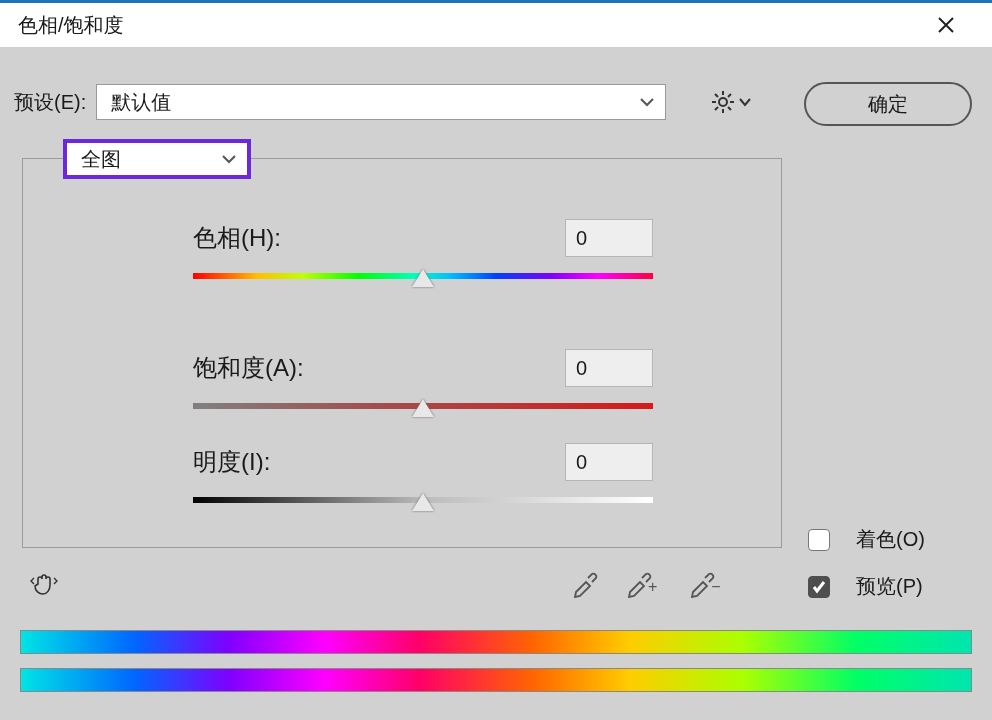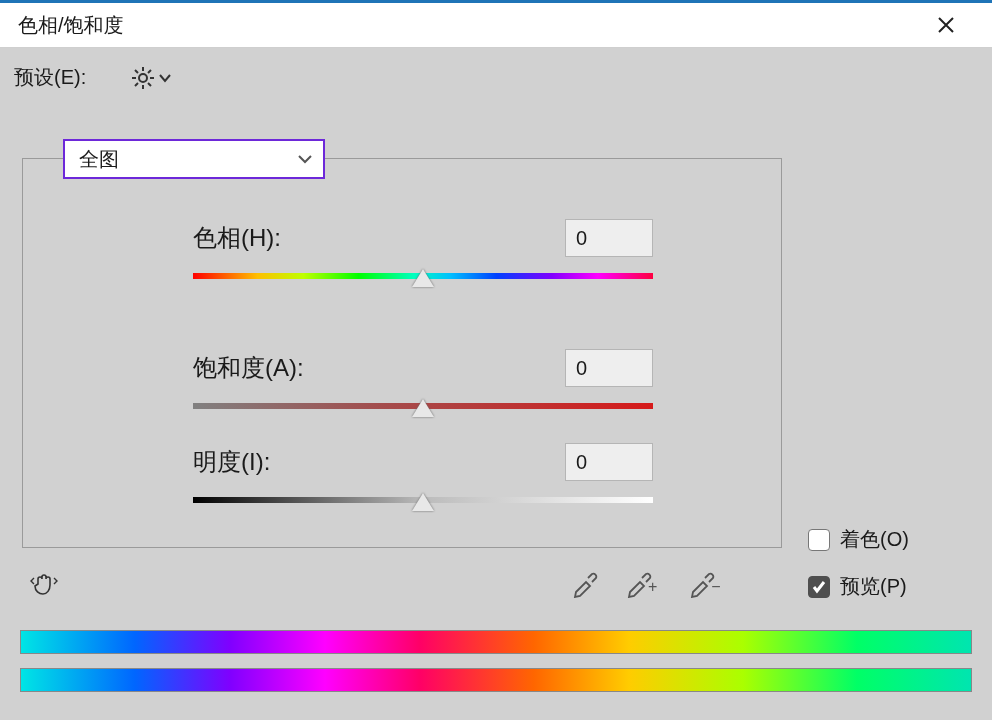--- a/index.html
+++ b/index.html
@@ -29,21 +29,21 @@
   .titlebar .close {
     width: 40px;
     height: 40px;
     display: flex;
     align-items: center;
     justify-content: center;
     cursor: pointer;
   }
   .titlebar .close svg { width: 18px; height: 18px; stroke: #222; stroke-width: 2; }
   .content {
-    padding: 16px 14px 10px 14px;
+    padding: 36px 14px 10px 14px;
   }
   .row-preset {
     display: flex;
     align-items: center;
     gap: 10px;
   }
   .label { font-size: 20px; }
   .preset-select {
     flex: 0 0 570px;
     height: 36px;
@@ -91,24 +91,24 @@
     top: 158px;
     left: 22px;
     width: 760px;
     height: 390px;
     border: 1px solid #9a9a9a;
   }
   .range-dd {
     position: absolute;
     top: -20px;
     left: 40px;
-    width: 262px;
+    width: 188px;
     height: 40px;
     background: #fff;
-    border: 2px solid #6d28d9;
+    border: 4px solid #6d28d9;
     display: flex;
     align-items: center;
     justify-content: space-between;
     padding: 0 10px 0 14px;
     font-size: 20px;
   }
   .slider-block {
     position: absolute;
     left: 170px;
     width: 460px;
@@ -179,21 +179,21 @@
   .eyedroppers .sub { font-size:16px; position:relative; top:10px; left:-6px; color:#555;}
   .checks {
     position:absolute;
     top: 526px;
     left: 808px;
     display:flex;
     flex-direction:column;
     gap:20px;
     font-size:20px;
   }
-  .checks label{ display:flex; align-items:center; gap:10px; }
+  .checks label{ display:flex; align-items:center; gap:26px; }
   .chk {
     width:22px; height:22px; border:1px solid #777; border-radius:4px;
     background:#fff; display:flex; align-items:center; justify-content:center;
   }
   .chk.checked{ background:#4f4f4f; border-color:#4f4f4f;}
   .chk.checked svg{ width:14px; height:14px; stroke:#fff; stroke-width:3; fill:none;}
   .spectrum-bars{
     position:absolute;
     top:630px;
     left:20px;
@@ -219,35 +219,42 @@
   <div class="close">
     <svg viewBox="0 0 18 18">
         <path d="M2 2 L16 16 M16 2 L2 16"></path>
       </svg>
   </div>
 </div>
 
 <div class="content">
   <div class="row-preset">
     <span class="label">预设(E):</span>
+    <div class="preset-select">
+      <span>默认值</span>
+      <svg class="chevron" viewBox="0 0 16 16">
+          <path d="M2 5 L8 11 L14 5" fill="none" stroke="#555" stroke-width="2"></path>
+        </svg>
+    </div>
     <div class="gear-area">
       <svg viewBox="0 0 26 26">
           <circle cx="13" cy="13" r="4" fill="none" stroke="#333" stroke-width="2"></circle>
           <g stroke="#333" stroke-width="2">
             <path d="M13 2v4M13 20v4M2 13h4M20 13h4M5 5l3 3M18 18l3 3M21 5l-3 3M8 18l-3 3"></path>
           </g>
         </svg>
       <svg class="dd" viewBox="0 0 14 14">
           <path d="M2 4 L7 10 L12 4" fill="none" stroke="#333" stroke-width="2"></path>
         </svg>
     </div>
   </div>
 </div>
 
 <div class="buttons">
+  <div class="btn">确定</div>
 </div>
 
 <div class="panel">
   <div class="range-dd">
     <span>全图</span>
     <svg class="chevron" viewBox="0 0 16 16">
         <path d="M2 5 L8 11 L14 5" fill="none" stroke="#555" stroke-width="2"></path>
       </svg>
   </div>
 

